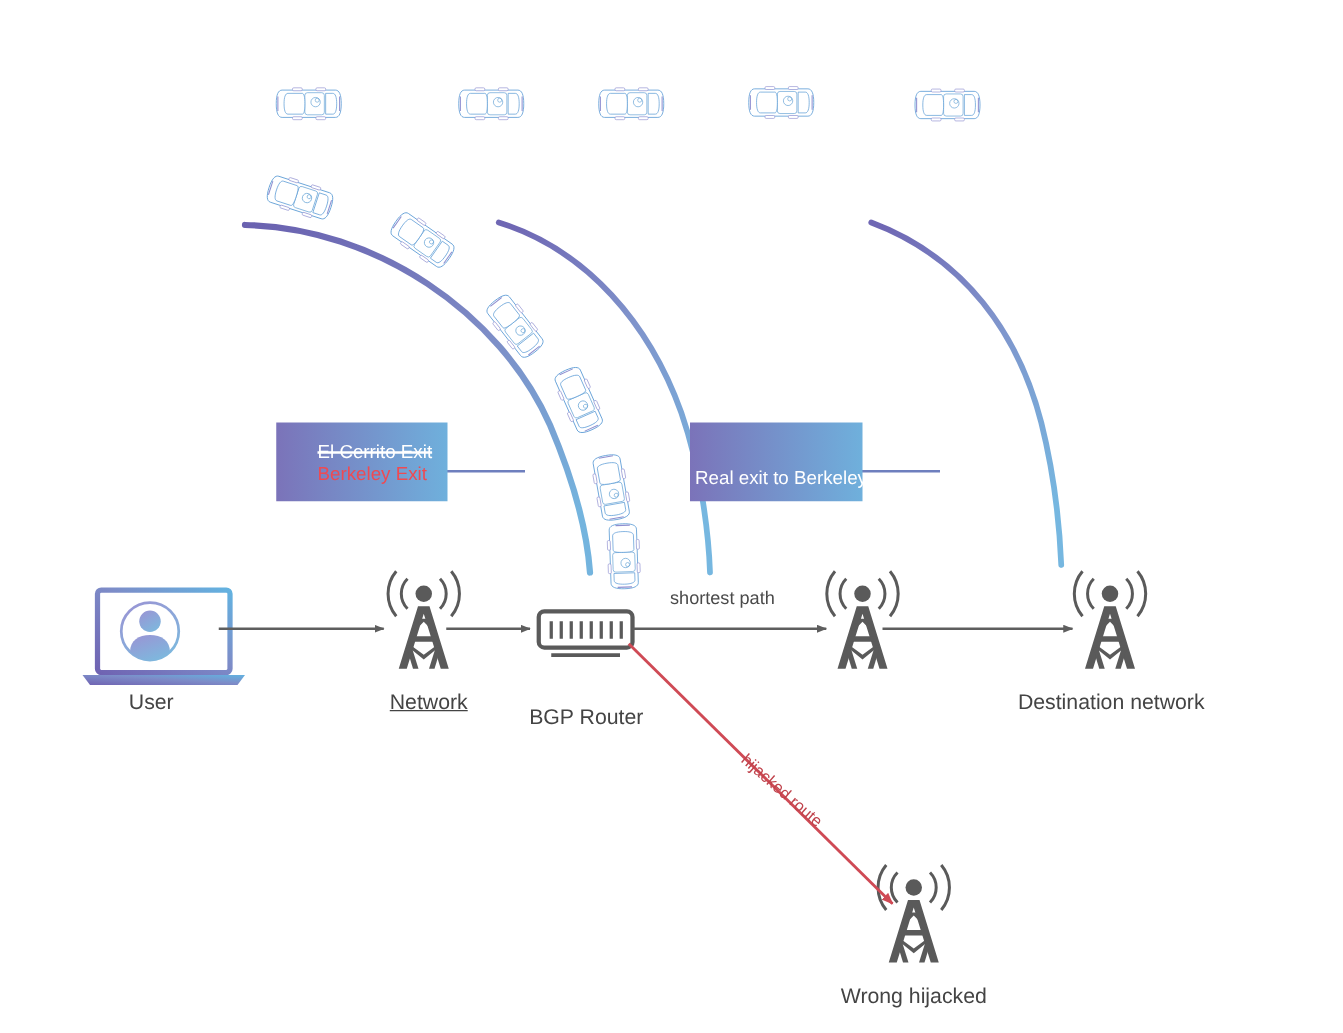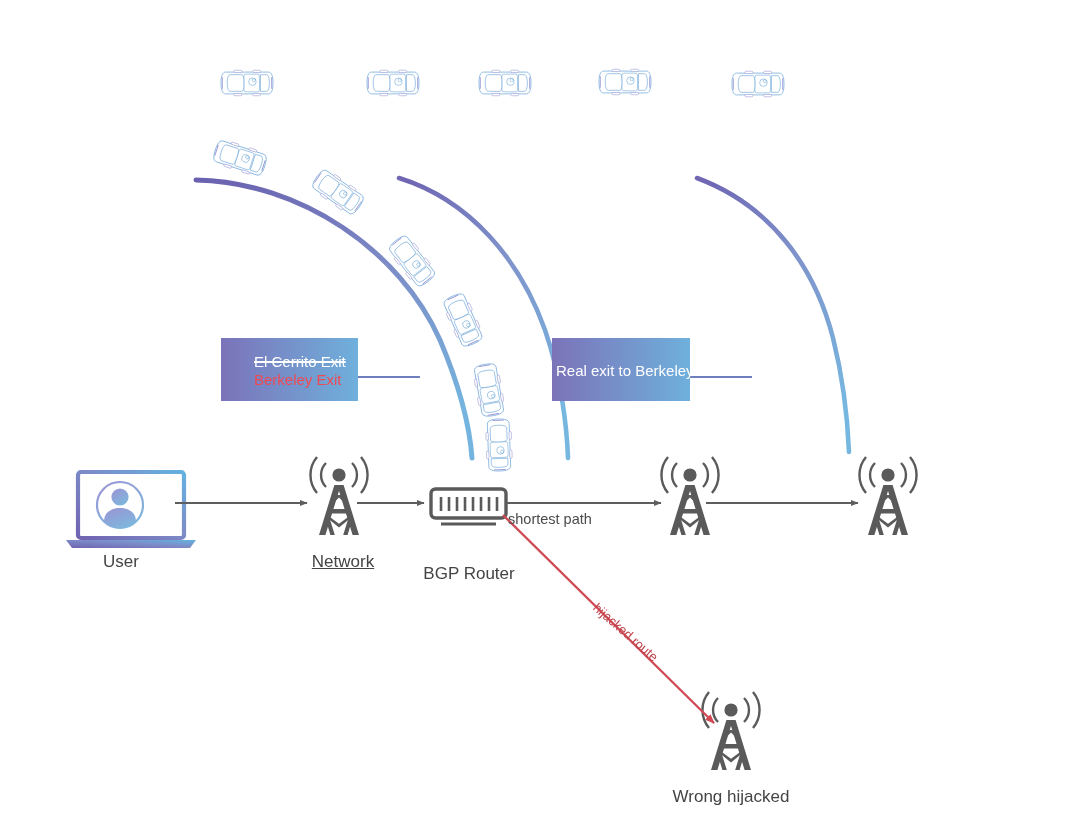--- a/index.html
+++ b/index.html
@@ -16,21 +16,21 @@
     position:absolute;color:#4a4a4a;font-size:14.5px;white-space:nowrap;
     font-family:"Liberation Sans","DejaVu Sans",sans-serif;
   }
   .sign-text{
     position:absolute;white-space:nowrap;font-size:15px;
     font-family:"Liberation Sans","DejaVu Sans",sans-serif;
   }
   .sign-old{color:#ffffff;text-decoration:line-through;
             text-decoration-color:#ffffff;text-decoration-thickness:1.5px;}
   .sign-new{color:#ef4a52;}
-  .sign-plain{color:#ffffff;}
+  .sign-plain{color:#ffffff;margin-top:12px;}
   .hijack-label{
     position:absolute;color:#c0434c;font-size:13px;white-space:nowrap;
     transform-origin:0 0;transform:rotate(41deg);
     font-family:"Liberation Sans","DejaVu Sans",sans-serif;
   }
 </style>
 </head>
 <body>
 
 <div id="stage">
@@ -216,21 +216,22 @@
       <line x1="506" y1="503" x2="661" y2="503" stroke="#5e5e5e" stroke-width="2.1" marker-end="url(#arrowGray)"></line>
       <line x1="706" y1="503" x2="858" y2="503" stroke="#5e5e5e" stroke-width="2.1" marker-end="url(#arrowGray)"></line>
       <line x1="503" y1="515" x2="714" y2="723" stroke="#cf4a55" stroke-width="2.3" marker-end="url(#arrowRed)"></line>
     </g>
   </svg>
 
   <div class="sign-text sign-old" style="left:254px;top:353px;">El Cerrito Exit</div>
   <div class="sign-text sign-new" style="left:254px;top:371px;">Berkeley Exit</div>
   <div class="sign-text sign-plain" style="left:556px;top:362px;">Real exit to Berkeley</div>
 
-  <div class="edge-label" style="left:508px;top:471px;margin-top:40px;">shortest path</div>
+  <div class="edge-label" style="left:536px;top:471px;">shortest path</div>
   <div class="hijack-label" style="left:600px;top:600px;">hijacked route</div>
 
   <div class="node-label" style="left:66px;top:552px;width:110px;">User</div>
   <div class="node-label" style="left:283px;top:552px;width:120px;text-decoration:underline;">Network</div>
   <div class="node-label" style="left:404px;top:564px;width:130px;">BGP Router</div>
+  <div class="node-label" style="left:794px;top:552px;width:190px;">Destination network</div>
   <div class="node-label" style="left:651px;top:787px;width:160px;">Wrong hijacked</div>
 
 </div>
 
 </body></html>

